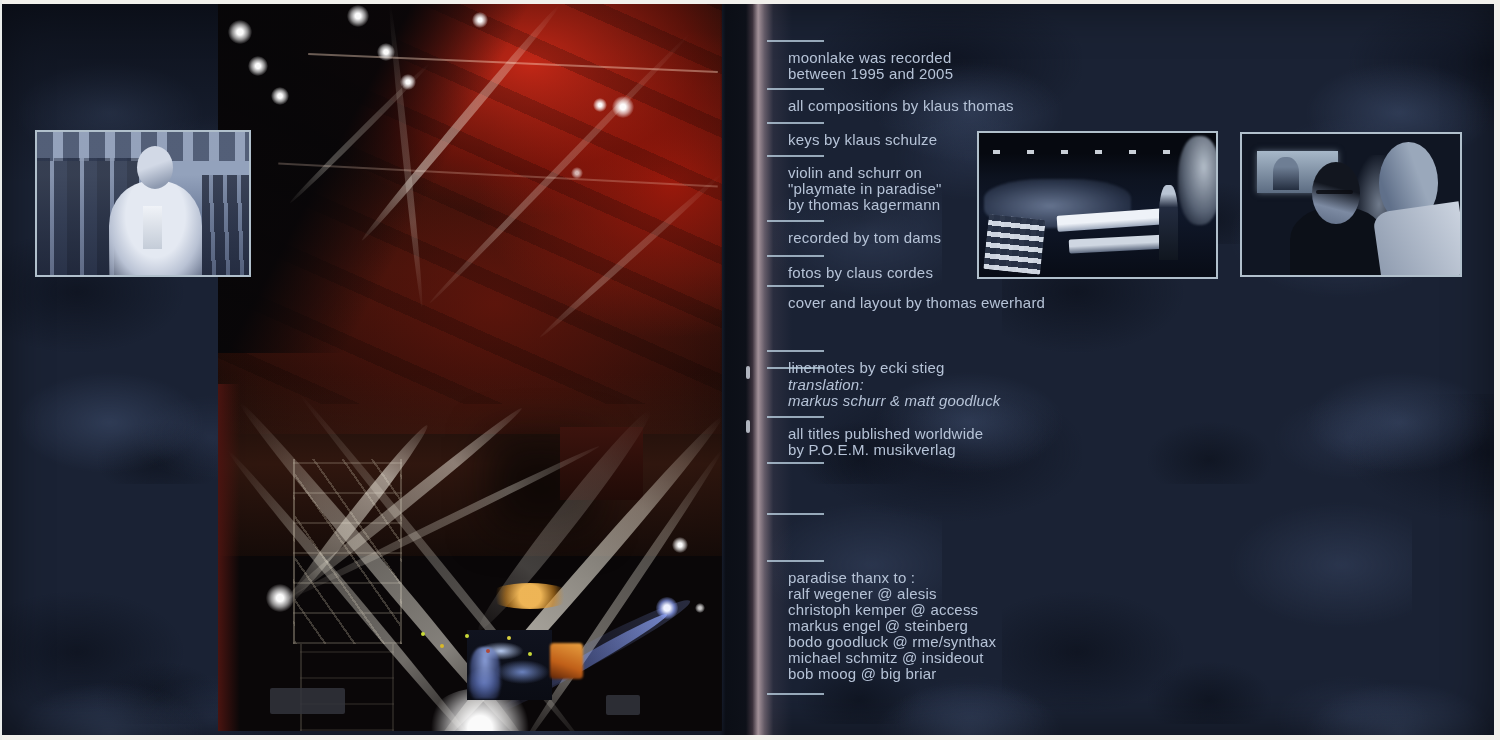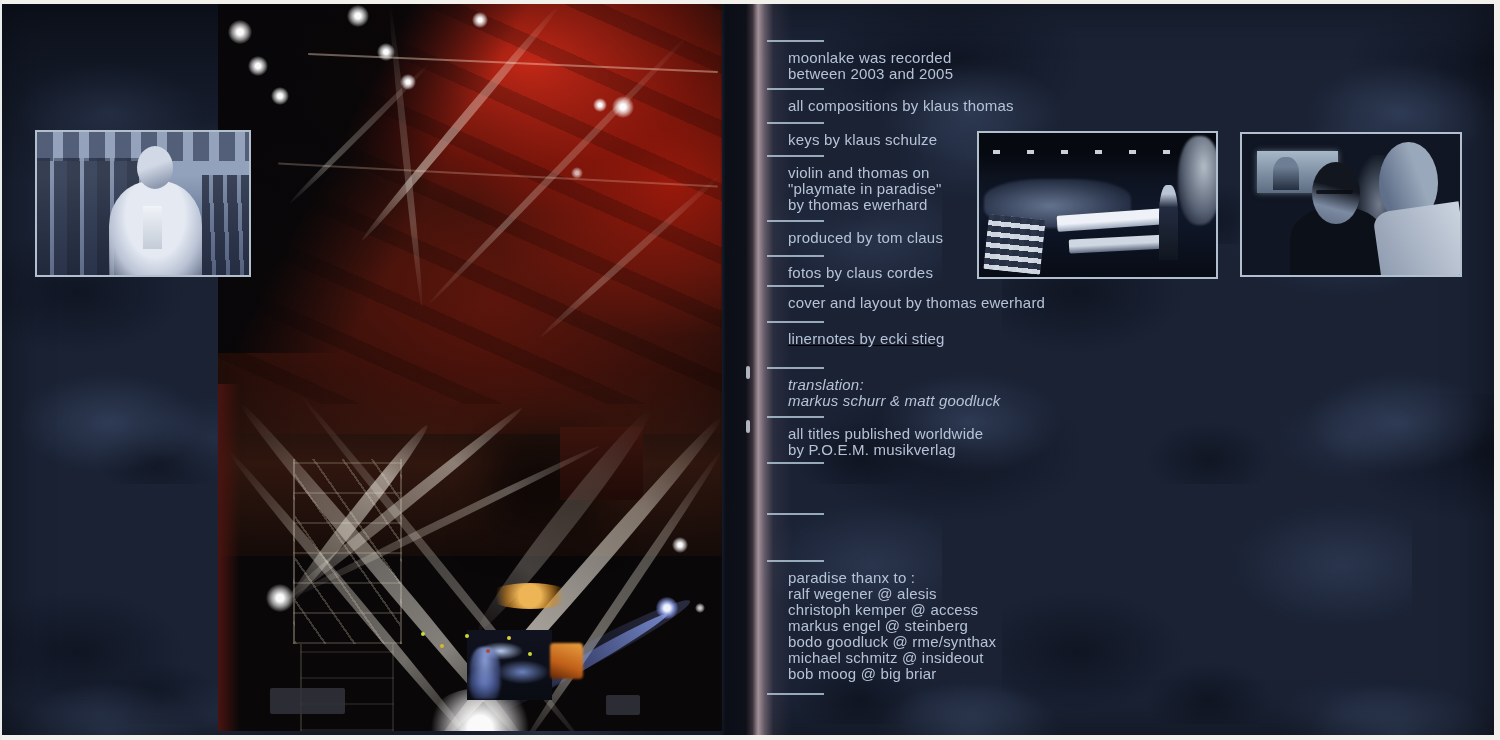--- a/index.html
+++ b/index.html
@@ -173,49 +173,49 @@
   </div>
 
   <div class="spine"></div>
   <div class="staple" style="left:746px;top:366px;"></div>
   <div class="staple" style="left:746px;top:420px;"></div>
 
   <div class="credits">
       <div class="credit-block" style="top: 40px;">
         <div class="credit-rule"></div>
         <div class="credit-line">moonlake was recorded</div>
-        <div class="credit-line">between 2003 and 2005</div>
+        <div class="credit-line">between 1995 and 2005</div>
       </div>
       <div class="credit-block" style="top: 88px;">
         <div class="credit-rule"></div>
         <div class="credit-line">all compositions by klaus thomas</div>
       </div>
       <div class="credit-block" style="top: 122px;">
         <div class="credit-rule"></div>
         <div class="credit-line">keys by klaus schulze</div>
       </div>
       <div class="credit-block" style="top: 155px;">
         <div class="credit-rule"></div>
-        <div class="credit-line">violin and thomas on</div>
+        <div class="credit-line">violin and schurr on</div>
         <div class="credit-line">"playmate in paradise"</div>
-        <div class="credit-line">by thomas ewerhard</div>
+        <div class="credit-line">by thomas kagermann</div>
       </div>
       <div class="credit-block" style="top: 220px;">
         <div class="credit-rule"></div>
-        <div class="credit-line">produced by tom claus</div>
+        <div class="credit-line">recorded by tom dams</div>
       </div>
       <div class="credit-block" style="top: 255px;">
         <div class="credit-rule"></div>
         <div class="credit-line">fotos by claus cordes</div>
       </div>
       <div class="credit-block" style="top: 285px; text-align: right;">
         <div class="credit-rule"></div>
         <div class="credit-line">cover and layout by thomas ewerhard</div>
       </div>
-      <div class="credit-block" style="top: 321px; text-decoration: underline;">
+      <div class="credit-block" style="top: 350px;">
         <div class="credit-rule"></div>
         <div class="credit-line">linernotes by ecki stieg</div>
       </div>
       <div class="credit-block" style="top: 367px; font-style: italic;">
         <div class="credit-rule"></div>
         <div class="credit-line">translation:</div>
         <div class="credit-line">markus schurr &amp; matt goodluck</div>
       </div>
       <div class="credit-block" style="top: 416px;">
         <div class="credit-rule"></div>

